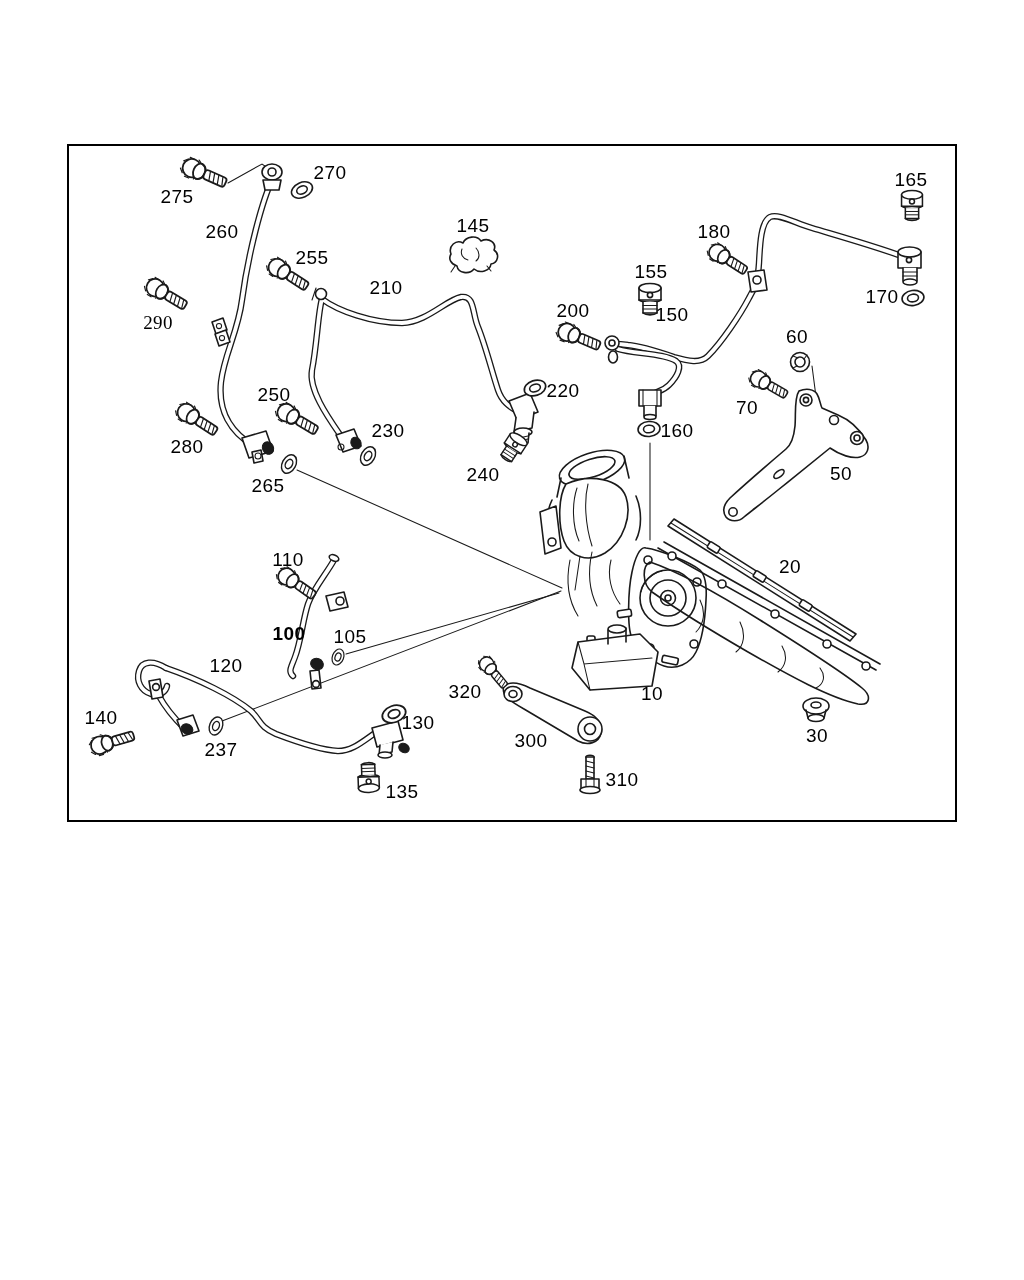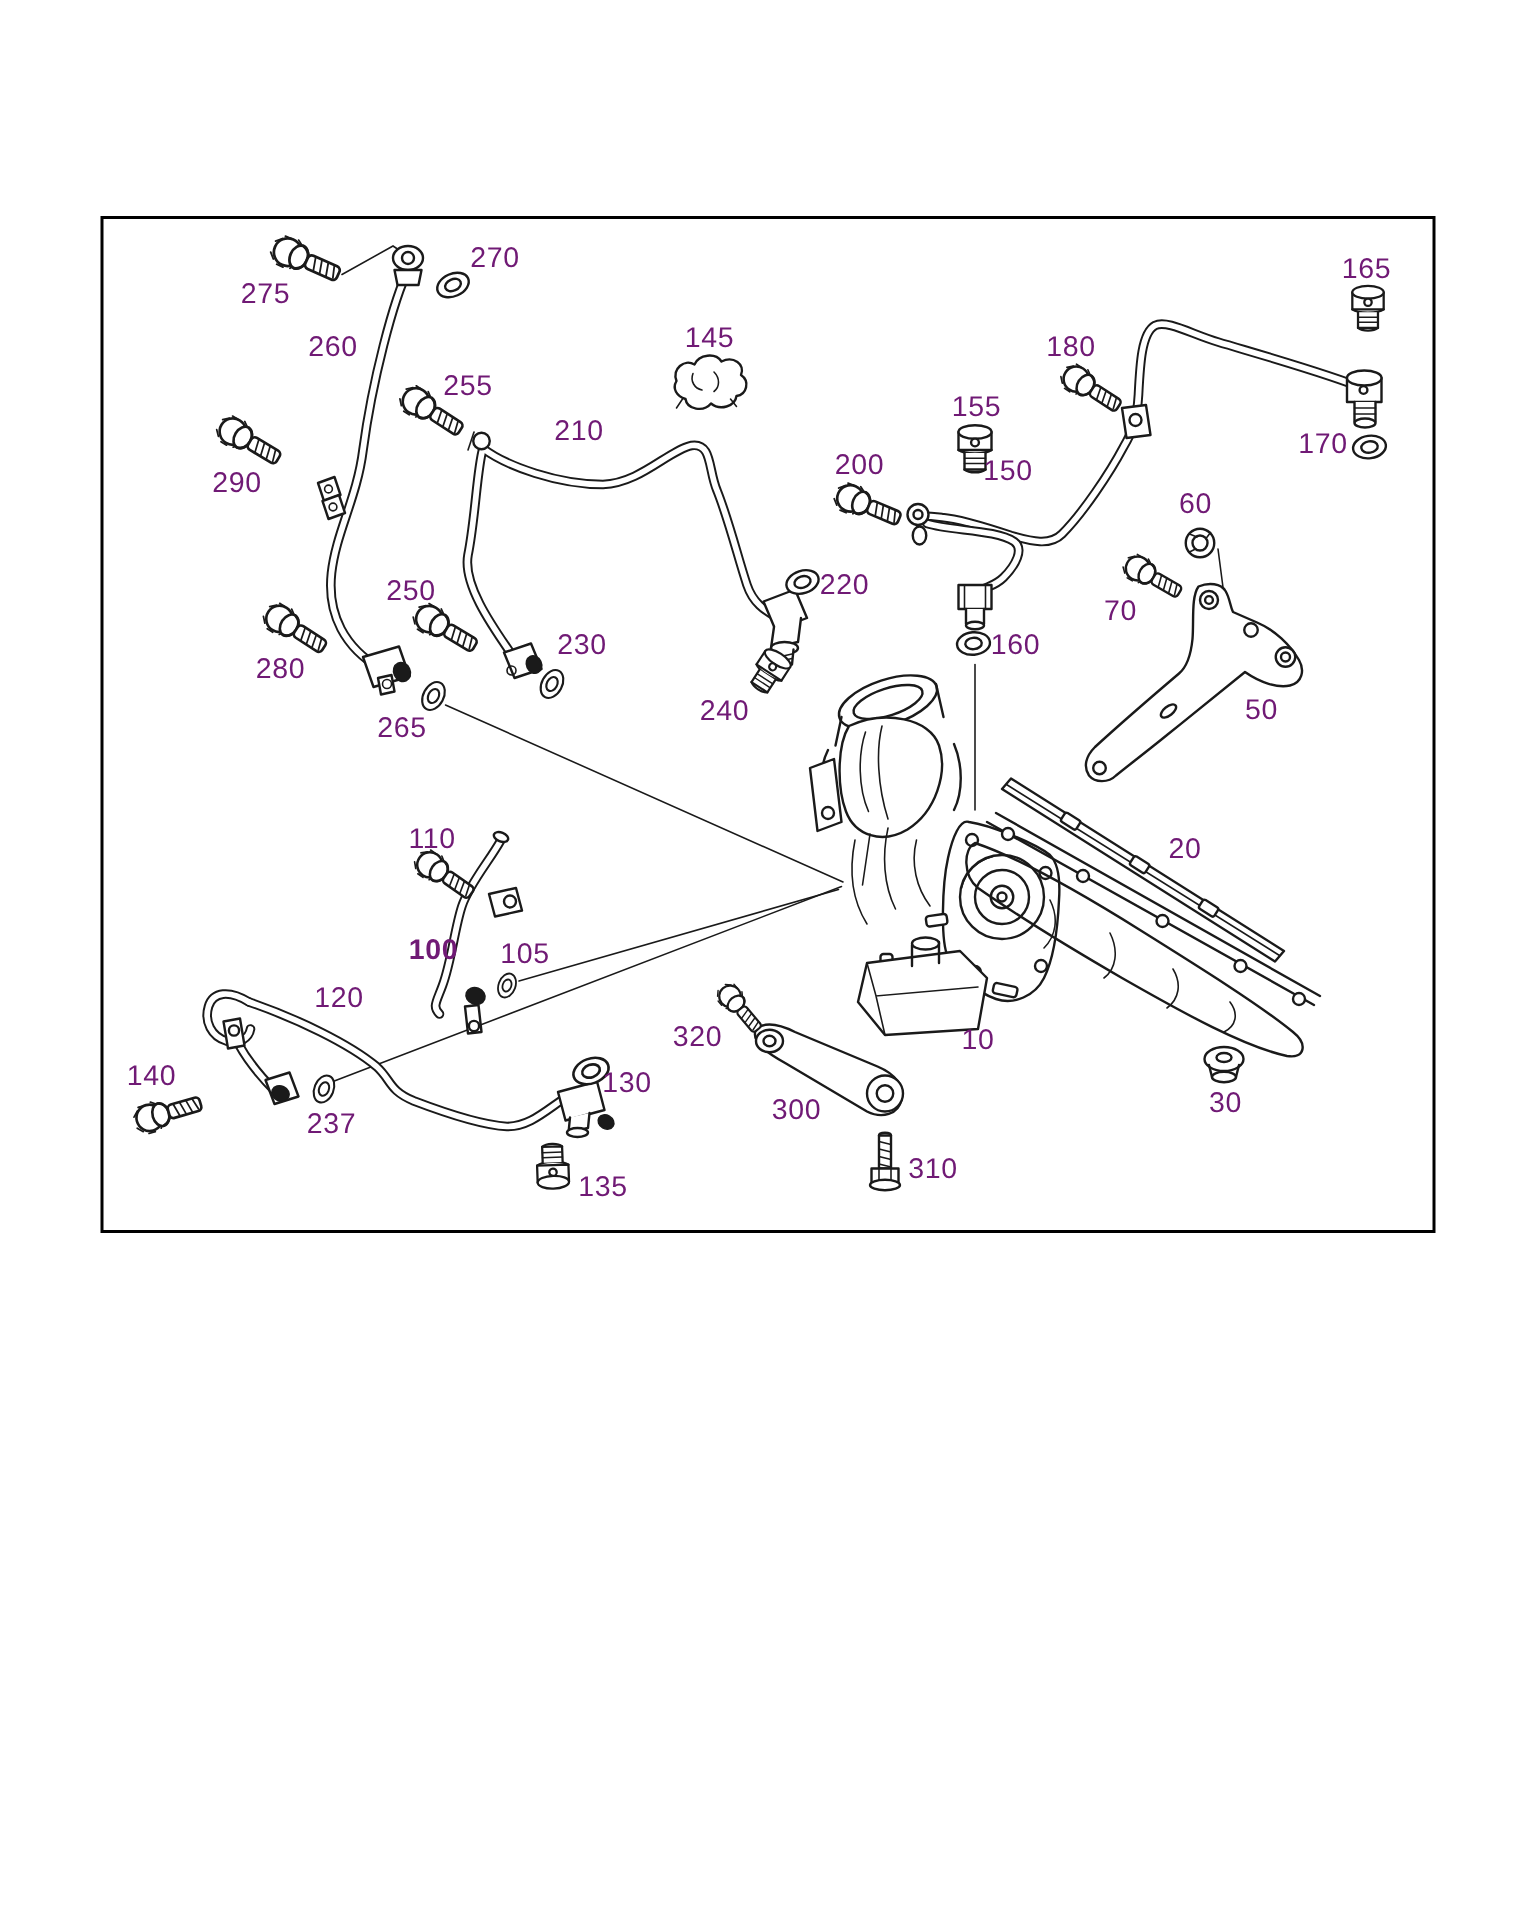--- a/index.html
+++ b/index.html
@@ -1,19 +1,19 @@
 <!DOCTYPE html>
 <html><head>
 <meta charset="utf-8">
 <style>
   html,body{margin:0;padding:0;background:#ffffff;}
   .page{position:relative;width:1024px;height:1280px;background:#ffffff;overflow:hidden;
         font-family:"Liberation Sans",sans-serif;}
   .labels{position:absolute;left:0;top:0;width:1024px;height:1280px;pointer-events:none;}
-  .part-label{position:absolute;transform:translate(-50%,-50%);font-size:19px;color:#701a75;
+  .part-label{position:absolute;transform:translate(-50%,-50%);font-size:19px;color:#000000;
         letter-spacing:.4px;white-space:nowrap;}
   svg{position:absolute;left:0;top:0;}
   .ln{fill:none;stroke:#1a1a1a;stroke-width:1.6;stroke-linecap:round;stroke-linejoin:round;}
   .fw{fill:#ffffff;stroke:#1a1a1a;stroke-width:1.6;stroke-linecap:round;stroke-linejoin:round;}
   .thin{fill:none;stroke:#1a1a1a;stroke-width:1.05;stroke-linecap:round;}
   .pipe{fill:none;stroke:#1a1a1a;stroke-width:6.4;stroke-linecap:round;stroke-linejoin:round;}
   .core{fill:none;stroke:#ffffff;stroke-width:3.8;stroke-linecap:round;stroke-linejoin:round;}
   .dk{fill:#1a1a1a;stroke:#1a1a1a;stroke-width:1;}
 </style>
 </head>
@@ -315,21 +315,21 @@
   <g transform="translate(394 714) rotate(-20) scale(1.1)">
         <use href="#g-washer"></use>
       </g>
 </svg>
 
 <div class="labels">
       <div class="part-label" style="left: 177px; top: 197px;">275</div>
       <div class="part-label" style="left: 330px; top: 173px;">270</div>
       <div class="part-label" style="left: 222px; top: 232px;">260</div>
       <div class="part-label" style="left: 312px; top: 258px;">255</div>
-      <div class="part-label" style="left: 158px; top: 323px;">290</div>
+      <div class="part-label" style="left: 158px; top: 323px; font-family: Liberation Serif, serif;">290</div>
       <div class="part-label" style="left: 386px; top: 288px;">210</div>
       <div class="part-label" style="left: 473px; top: 226px;">145</div>
       <div class="part-label" style="left: 651px; top: 272px;">155</div>
       <div class="part-label" style="left: 573px; top: 311px;">200</div>
       <div class="part-label" style="left: 672px; top: 315px;">150</div>
       <div class="part-label" style="left: 714px; top: 232px;">180</div>
       <div class="part-label" style="left: 911px; top: 180px;">165</div>
       <div class="part-label" style="left: 882px; top: 297px;">170</div>
       <div class="part-label" style="left: 563px; top: 391px;">220</div>
       <div class="part-label" style="left: 677px; top: 431px;">160</div>

